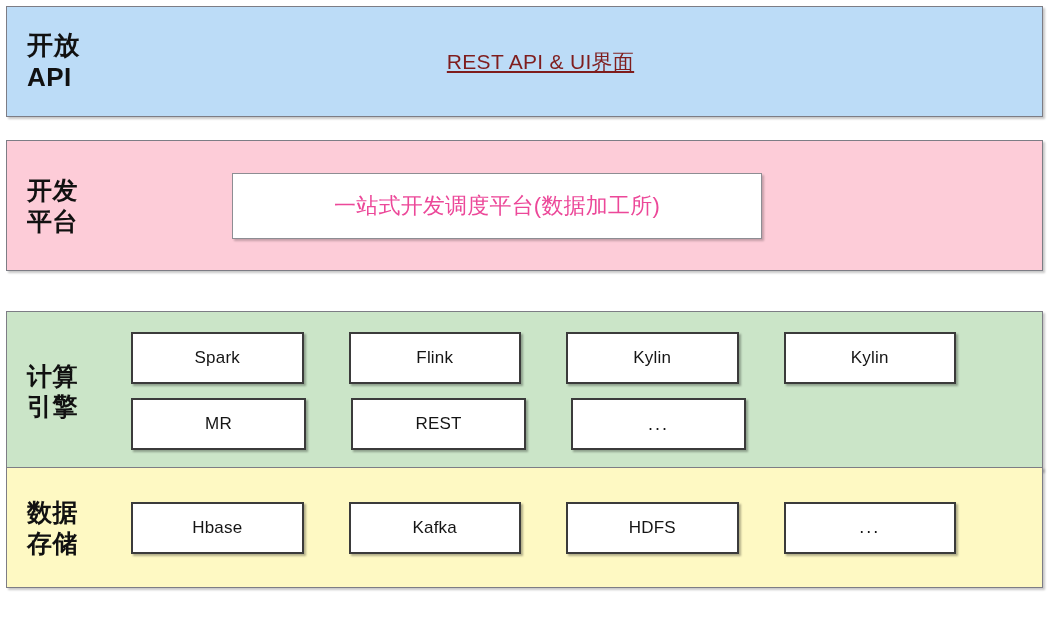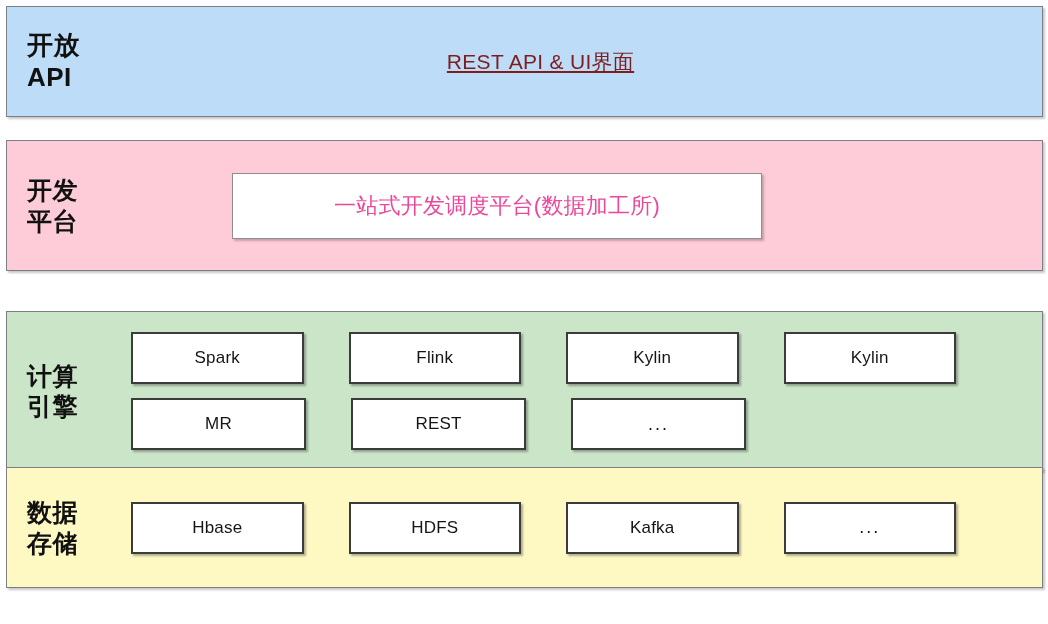--- a/index.html
+++ b/index.html
@@ -193,21 +193,21 @@
     </div>
   </section>
 
   <section class="band" id="band-storage">
     <div class="band-label">数据
 存储</div>
     <div class="band-body">
       <div class="grid-rows">
         <div class="grid-row">
           <div class="cell">Hbase</div>
+          <div class="cell">Kafka</div>
           <div class="cell">HDFS</div>
-          <div class="cell">Kafka</div>
           <div class="cell ellipsis">...</div>
         </div>
       </div>
     </div>
   </section>
 
 </div>
 
 </body></html>

